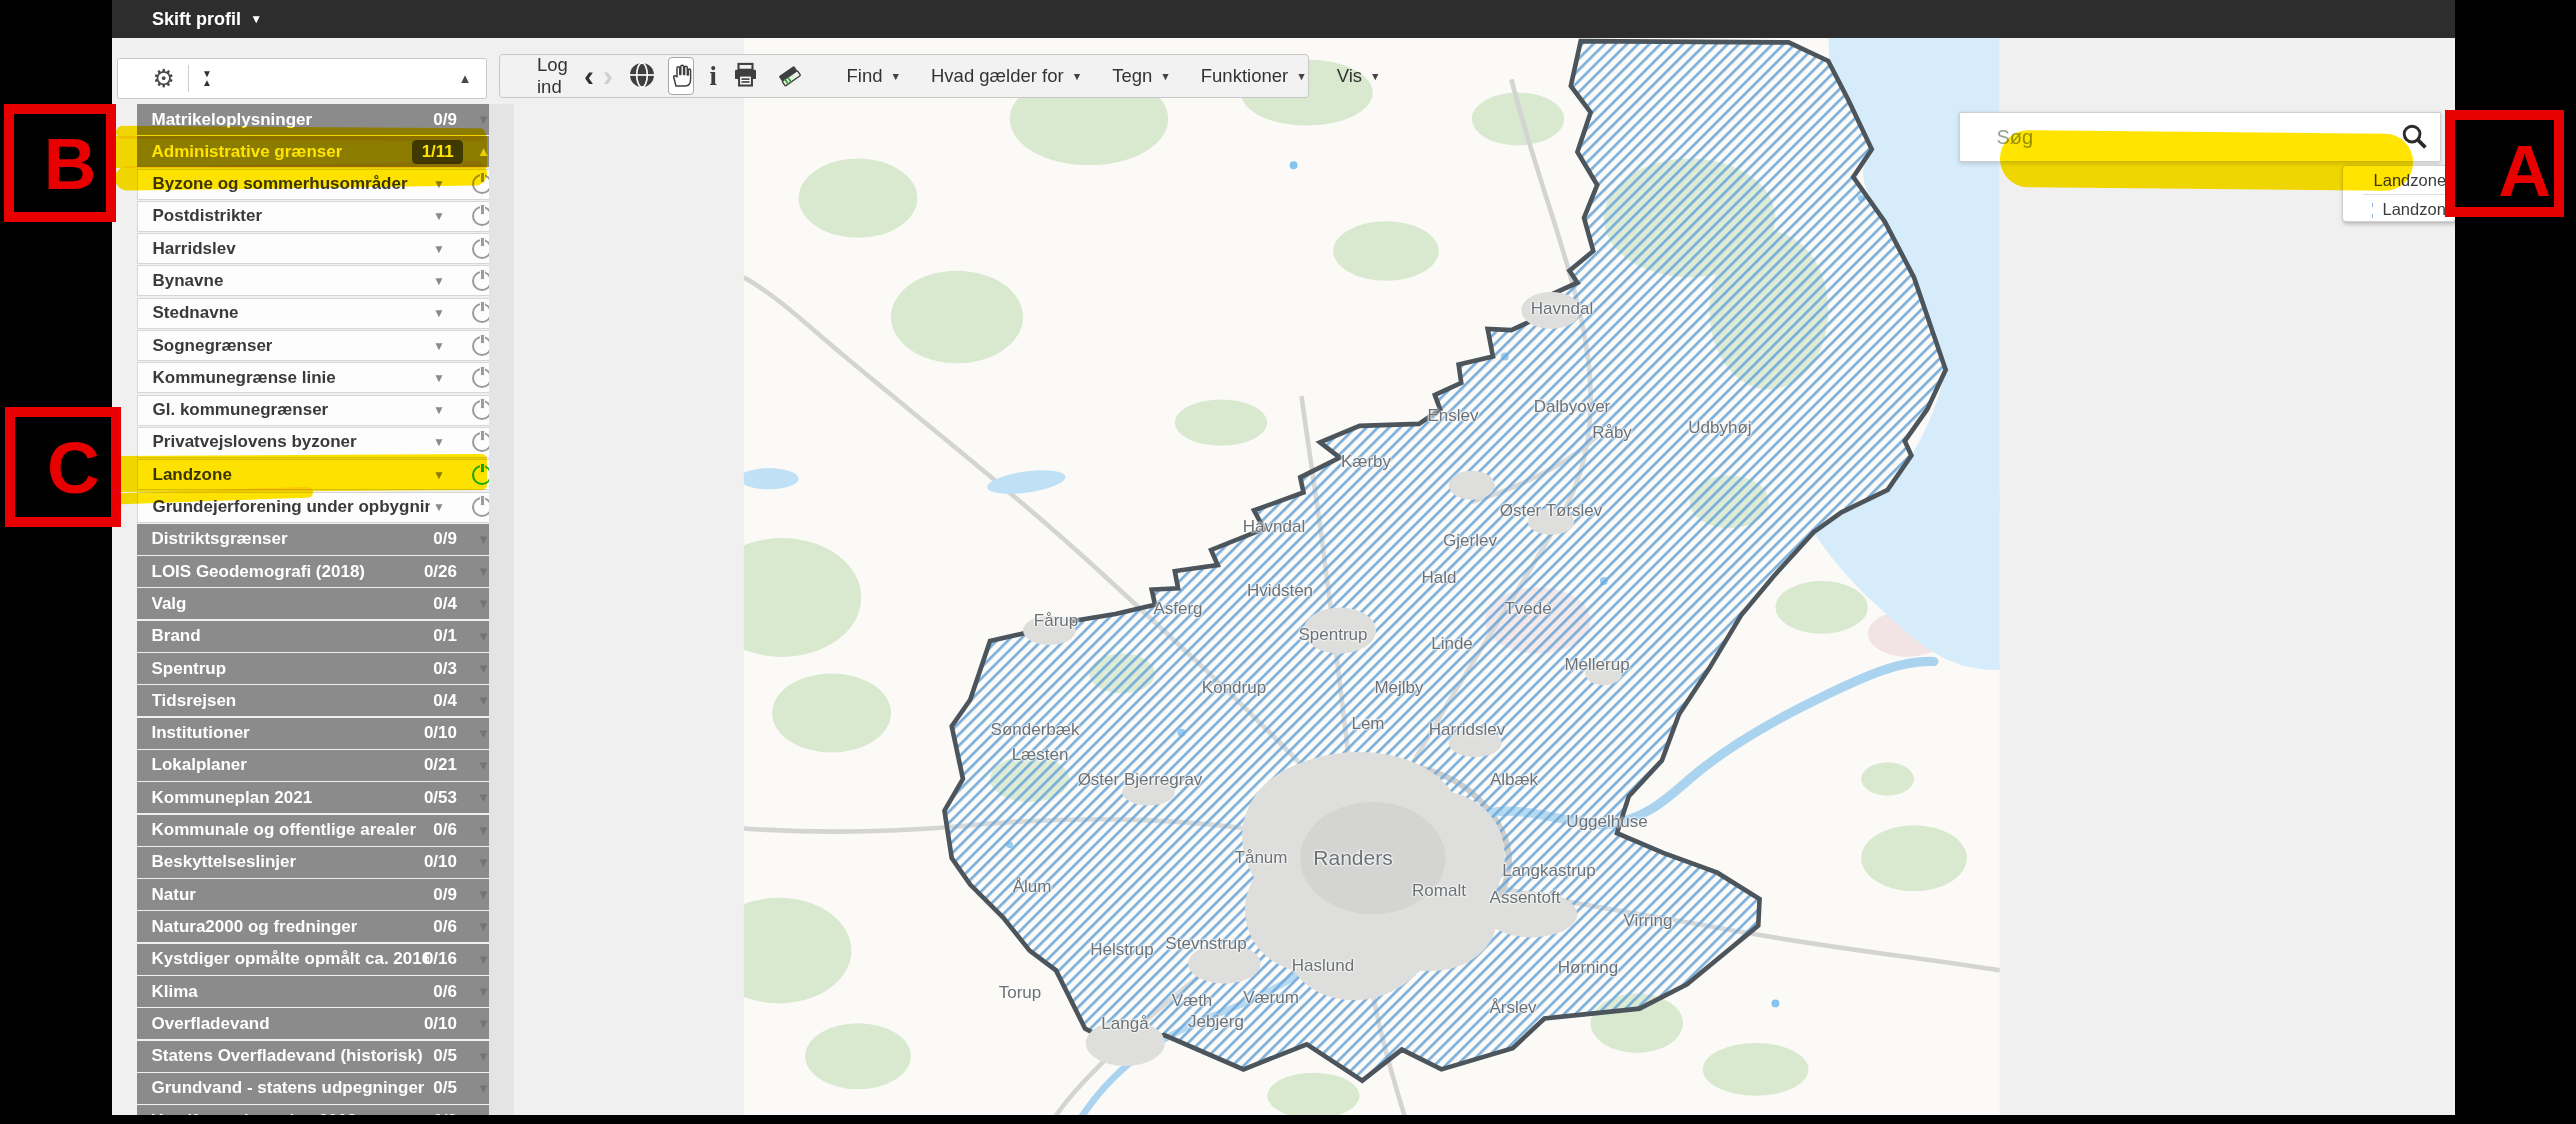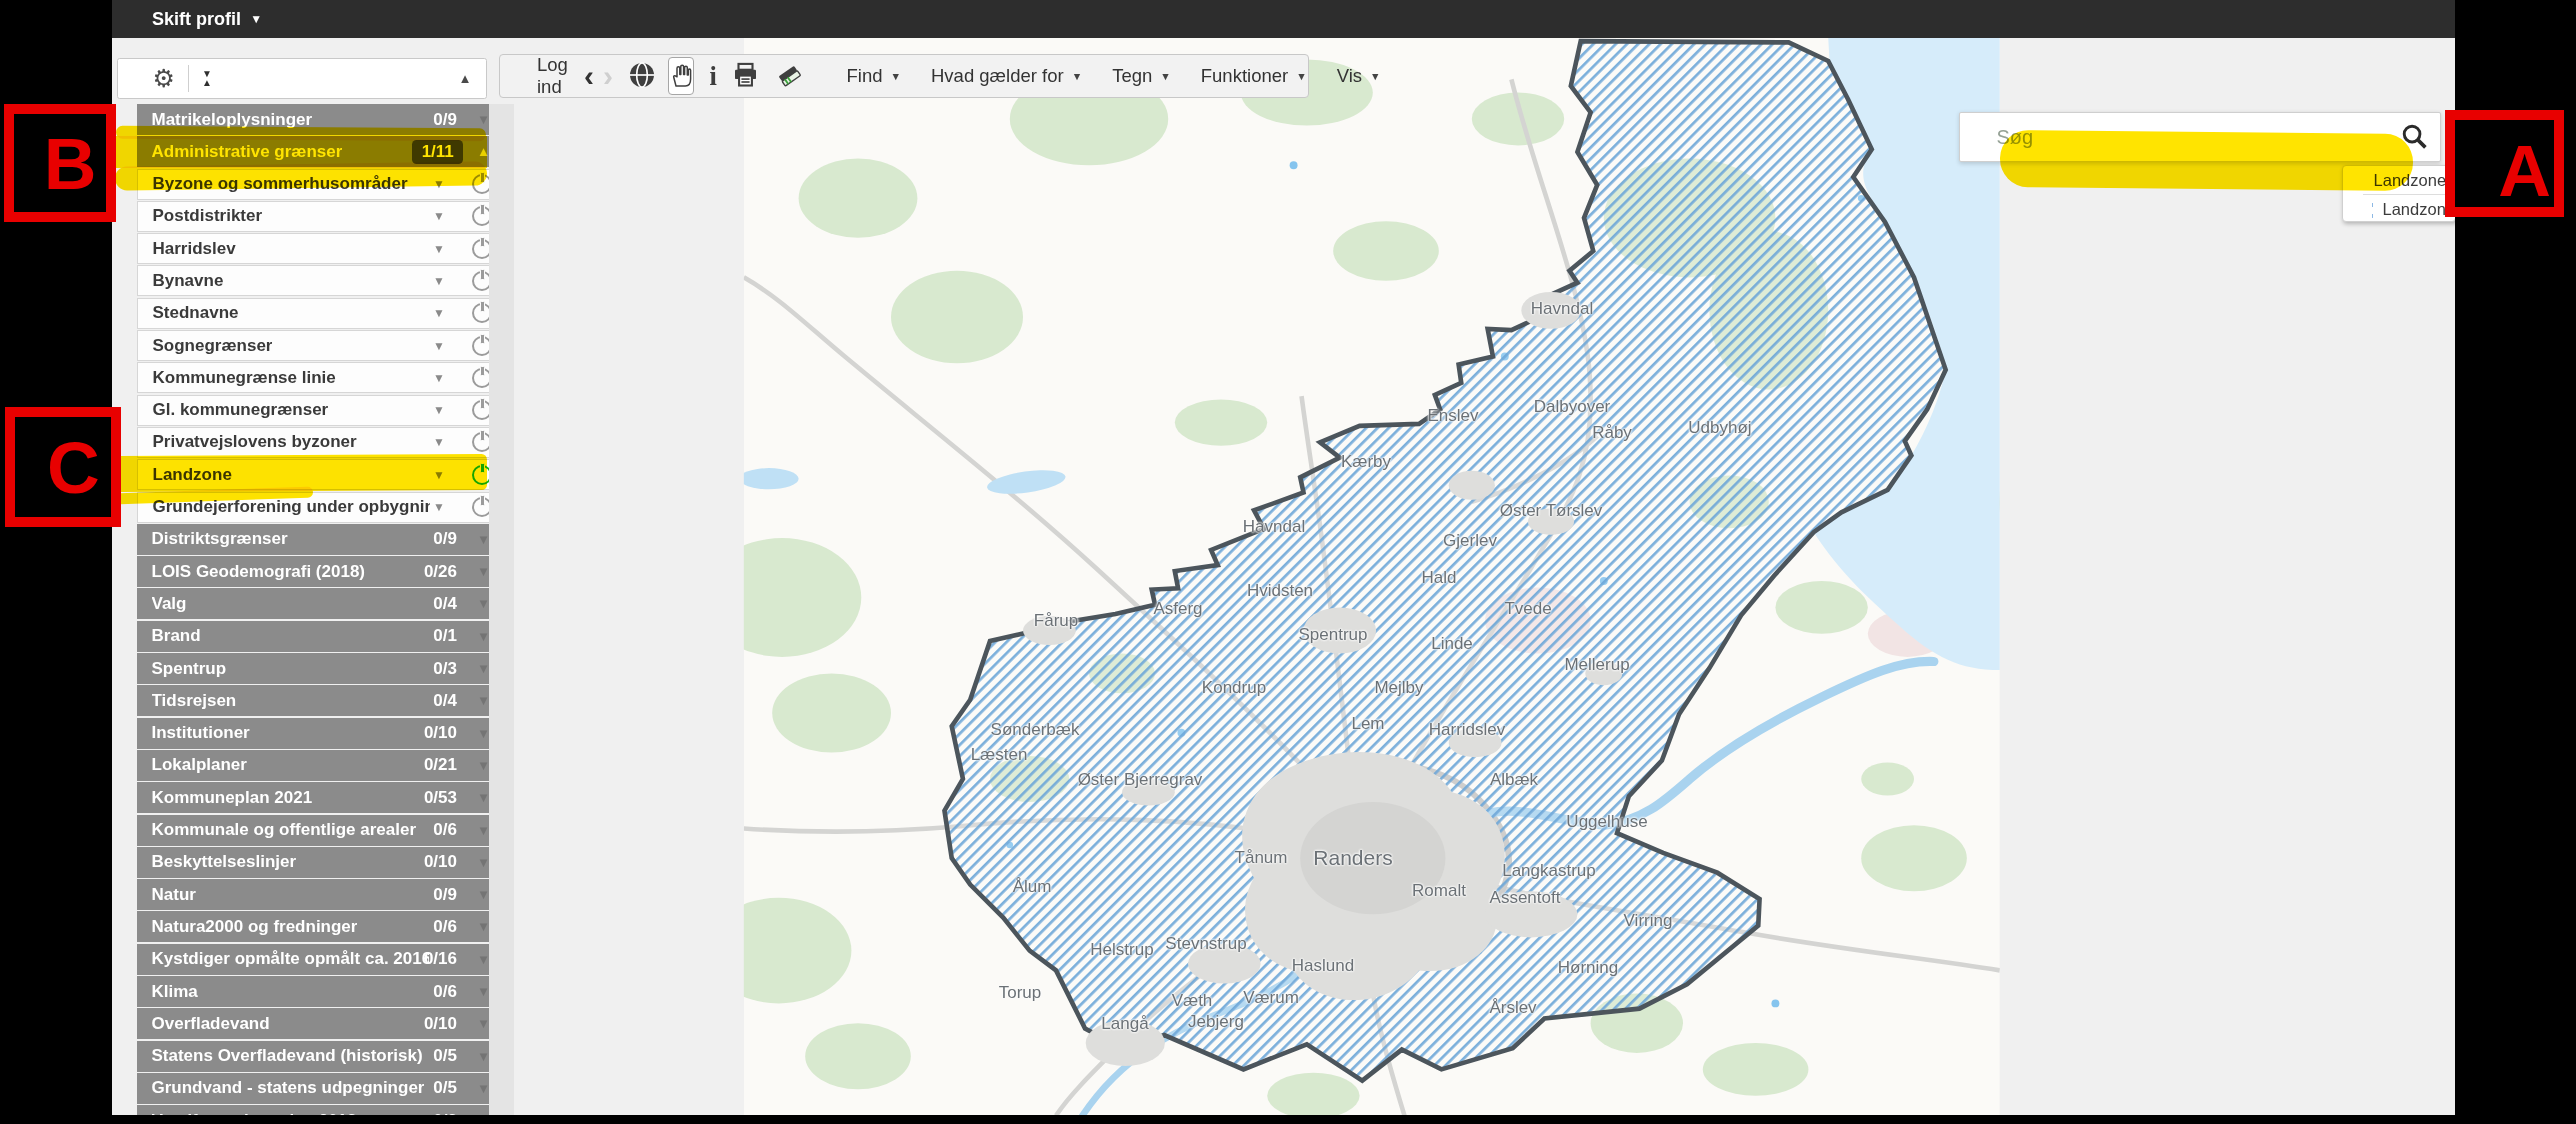--- a/index.html
+++ b/index.html
@@ -227,21 +227,21 @@
       <div class="mlabel" style="left: 1178px; top: 609px;">Asferg</div>
       <div class="mlabel" style="left: 1056px; top: 621px;">Fårup</div>
       <div class="mlabel" style="left: 1528px; top: 609px;">Tvede</div>
       <div class="mlabel" style="left: 1333px; top: 635px;">Spentrup</div>
       <div class="mlabel" style="left: 1452px; top: 644px;">Linde</div>
       <div class="mlabel" style="left: 1597px; top: 665px;">Mellerup</div>
       <div class="mlabel" style="left: 1234px; top: 688px;">Kondrup</div>
       <div class="mlabel" style="left: 1399px; top: 688px;">Mejlby</div>
       <div class="mlabel" style="left: 1368px; top: 724px;">Lem</div>
       <div class="mlabel" style="left: 1035px; top: 730px;">Sønderbæk</div>
-      <div class="mlabel" style="left: 999px; top: 755px;">Læsten</div>
+      <div class="mlabel" style="left: 1040px; top: 755px;">Læsten</div>
       <div class="mlabel" style="left: 1140px; top: 780px;">Øster Bjerregrav</div>
       <div class="mlabel" style="left: 1467px; top: 730px;">Harridslev</div>
       <div class="mlabel" style="left: 1514px; top: 780px;">Albæk</div>
       <div class="mlabel" style="left: 1607px; top: 822px;">Uggelhuse</div>
       <div class="mlabel" style="left: 1261px; top: 858px;">Tånum</div>
       <div class="mlabel" style="left: 1353px; top: 858px; font-size: 21px;">Randers</div>
       <div class="mlabel" style="left: 1439px; top: 891px;">Romalt</div>
       <div class="mlabel" style="left: 1549px; top: 871px;">Langkastrup</div>
       <div class="mlabel" style="left: 1525px; top: 898px;">Assentoft</div>
       <div class="mlabel" style="left: 1648px; top: 921px;">Virring</div>

